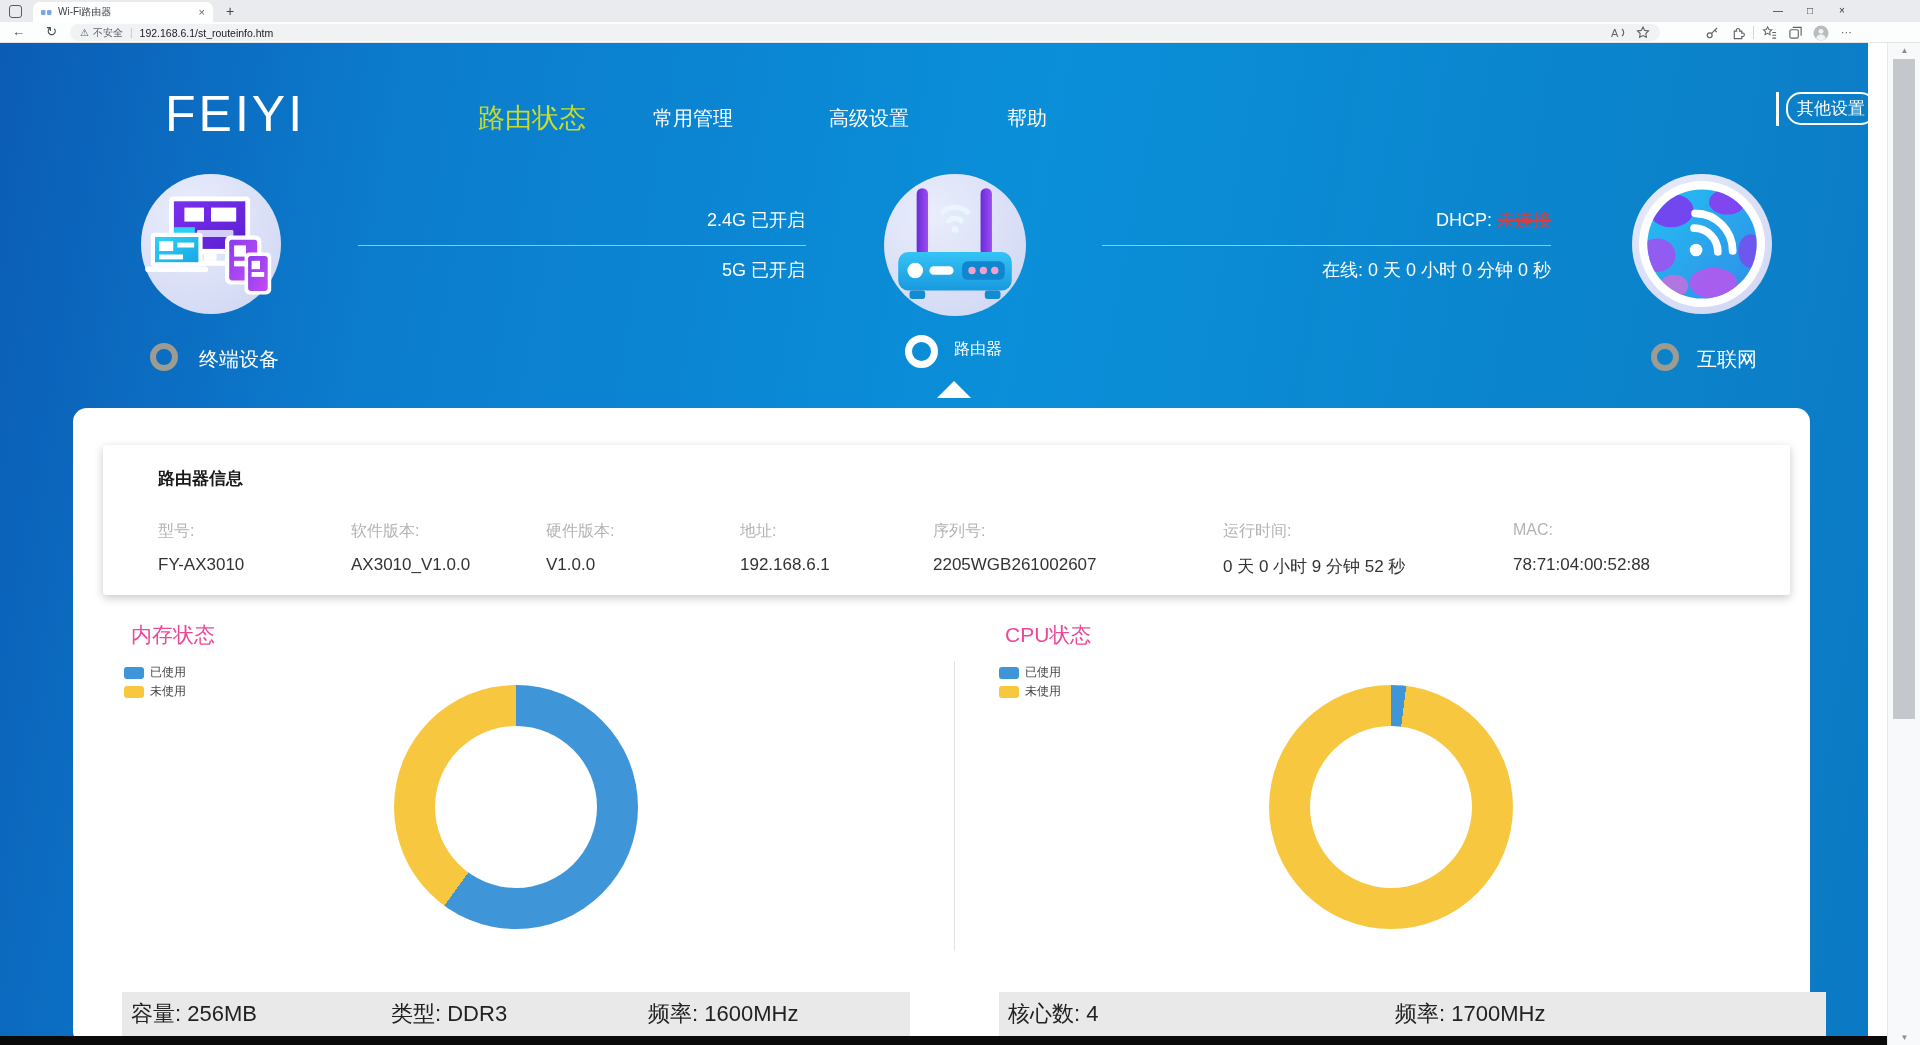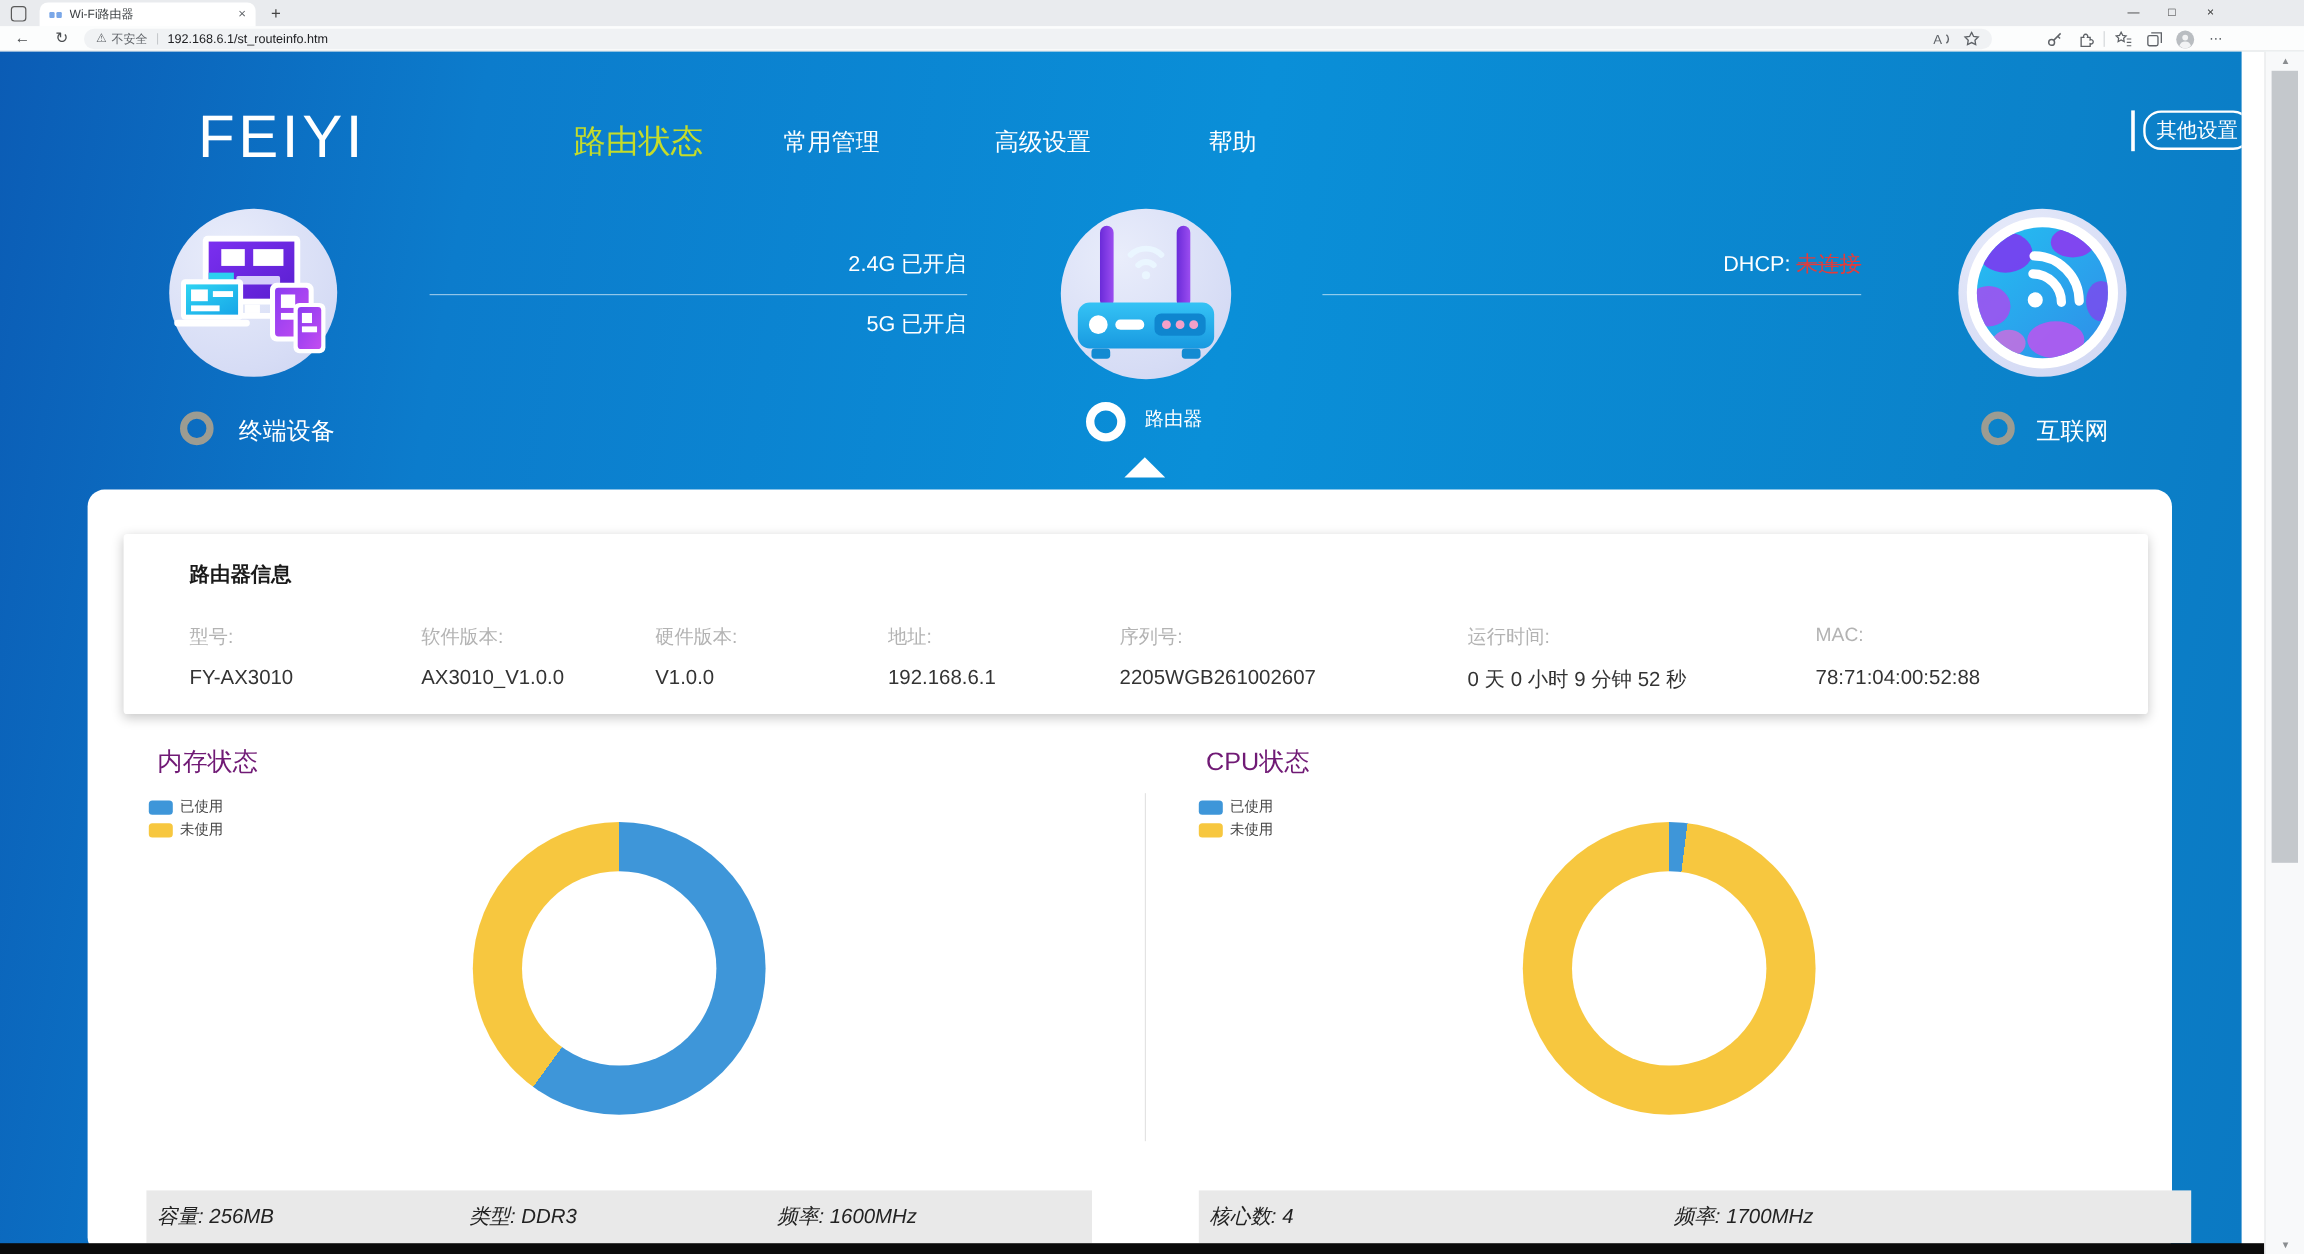--- a/index.html
+++ b/index.html
@@ -50,29 +50,29 @@
   .ring.white { width:33px; height:33px; border:7px solid #fff; }
   .node-label { position:absolute; color:#fff; font-size:20px; white-space:nowrap; }
   .caret-up { position:absolute; width:0; height:0; border-left:17px solid transparent; border-right:17px solid transparent; border-bottom:17px solid #fff; }
   
   .card { position:absolute; left:73px; top:365px; width:1737px; height:637px; background:#fff; border-radius:14px; }
   .info-panel { position:absolute; left:30px; top:37px; width:1687px; height:150px; background:#fff; border-radius:3px;
     box-shadow:0 3px 10px rgba(0,0,0,.22); }
   .info-title { position:absolute; left:55px; top:22px; font-size:17px; font-weight:bold; color:#1a1a1a; }
   .fld-label { position:absolute; top:76px; font-size:16px; color:#b3b3b3; white-space:nowrap; }
   .fld-value { position:absolute; top:110px; font-size:17px; color:#333; white-space:nowrap; }
-  .sec-title { position:absolute; top:213px; font-size:21px; color:#701a75; }
+  .sec-title { position:absolute; top:213px; font-size:21px; color:#ec4899; }
   .legend-row { position:absolute; display:flex; align-items:center; }
   .legend-chip { width:20px; height:12px; border-radius:3px; margin-right:6px; }
   .legend-label { font-size:12px; color:#444; }
   .v-div { position:absolute; left:881px; top:253px; width:1px; height:290px; background:#e3e3e3; }
   .donut { position:absolute; width:244px; height:244px; border-radius:50%; }
   .donut-hole { position:absolute; left:41px; top:41px; width:162px; height:162px; border-radius:50%; background:#fff; }
   .stat-bar { position:absolute; top:584px; height:44px; background:#e9e9e9; }
-  .stat-item { position:absolute; top:0; line-height:44px; font-size:17px; color:#222; white-space:nowrap;font-style:italic; }
+  .stat-item { position:absolute; top:0; line-height:44px; font-size:22px; color:#222; white-space:nowrap; }
   
   #bottom-strip { position:absolute; left:0; top:1036px; width:1887px; height:9px; background:#0a0a0a; }
   #scrollbar { position:absolute; left:1887px; top:43px; width:33px; height:1002px; background:#f8f9fa; border-left:1px solid #e6e8ea; }
   .sb-thumb { position:absolute; left:5px; top:16px; width:22px; height:660px; background:#c4c8cc; }
   .sb-arrow { position:absolute; left:0; width:33px; text-align:center; font-size:8px; color:#8a8d90; }
   svg { display:block; }
 </style>
 </head>
 <body>
 
@@ -267,20 +267,21 @@
     </div>
 
     <div class="st-text" style="left:355px; top:165px;">2.4G 已开启</div>
     <div class="st-line" style="left:358px; top:202px; width:448px;"></div>
     <div class="st-text" style="left:355px; top:215px;">5G 已开启</div>
 
     <div class="st-text" style="left:1101px; top:165px;">
       <span>DHCP: </span><span class="dhcp-bad">未连接</span>
     </div>
     <div class="st-line" style="left:1102px; top:202px; width:449px;"></div>
+    <div class="st-text" style="left:1101px; top:215px;">在线: 0 天 0 小时 0 分钟 0 秒</div>
 
     <div class="ring gray" style="left:150px; top:300px;"></div>
     <div class="node-label" style="left:199px; top:303px;">终端设备</div>
 
     <div class="ring white" style="left:905px; top:292px;"></div>
     <div class="node-label" style="left:954px; top:296px; font-size:16px;">路由器</div>
     <div class="caret-up" style="left:937px; top:338px;"></div>
 
     <div class="ring gray" style="left:1651px; top:300px;"></div>
     <div class="node-label" style="left:1697px; top:303px;">互联网</div>

